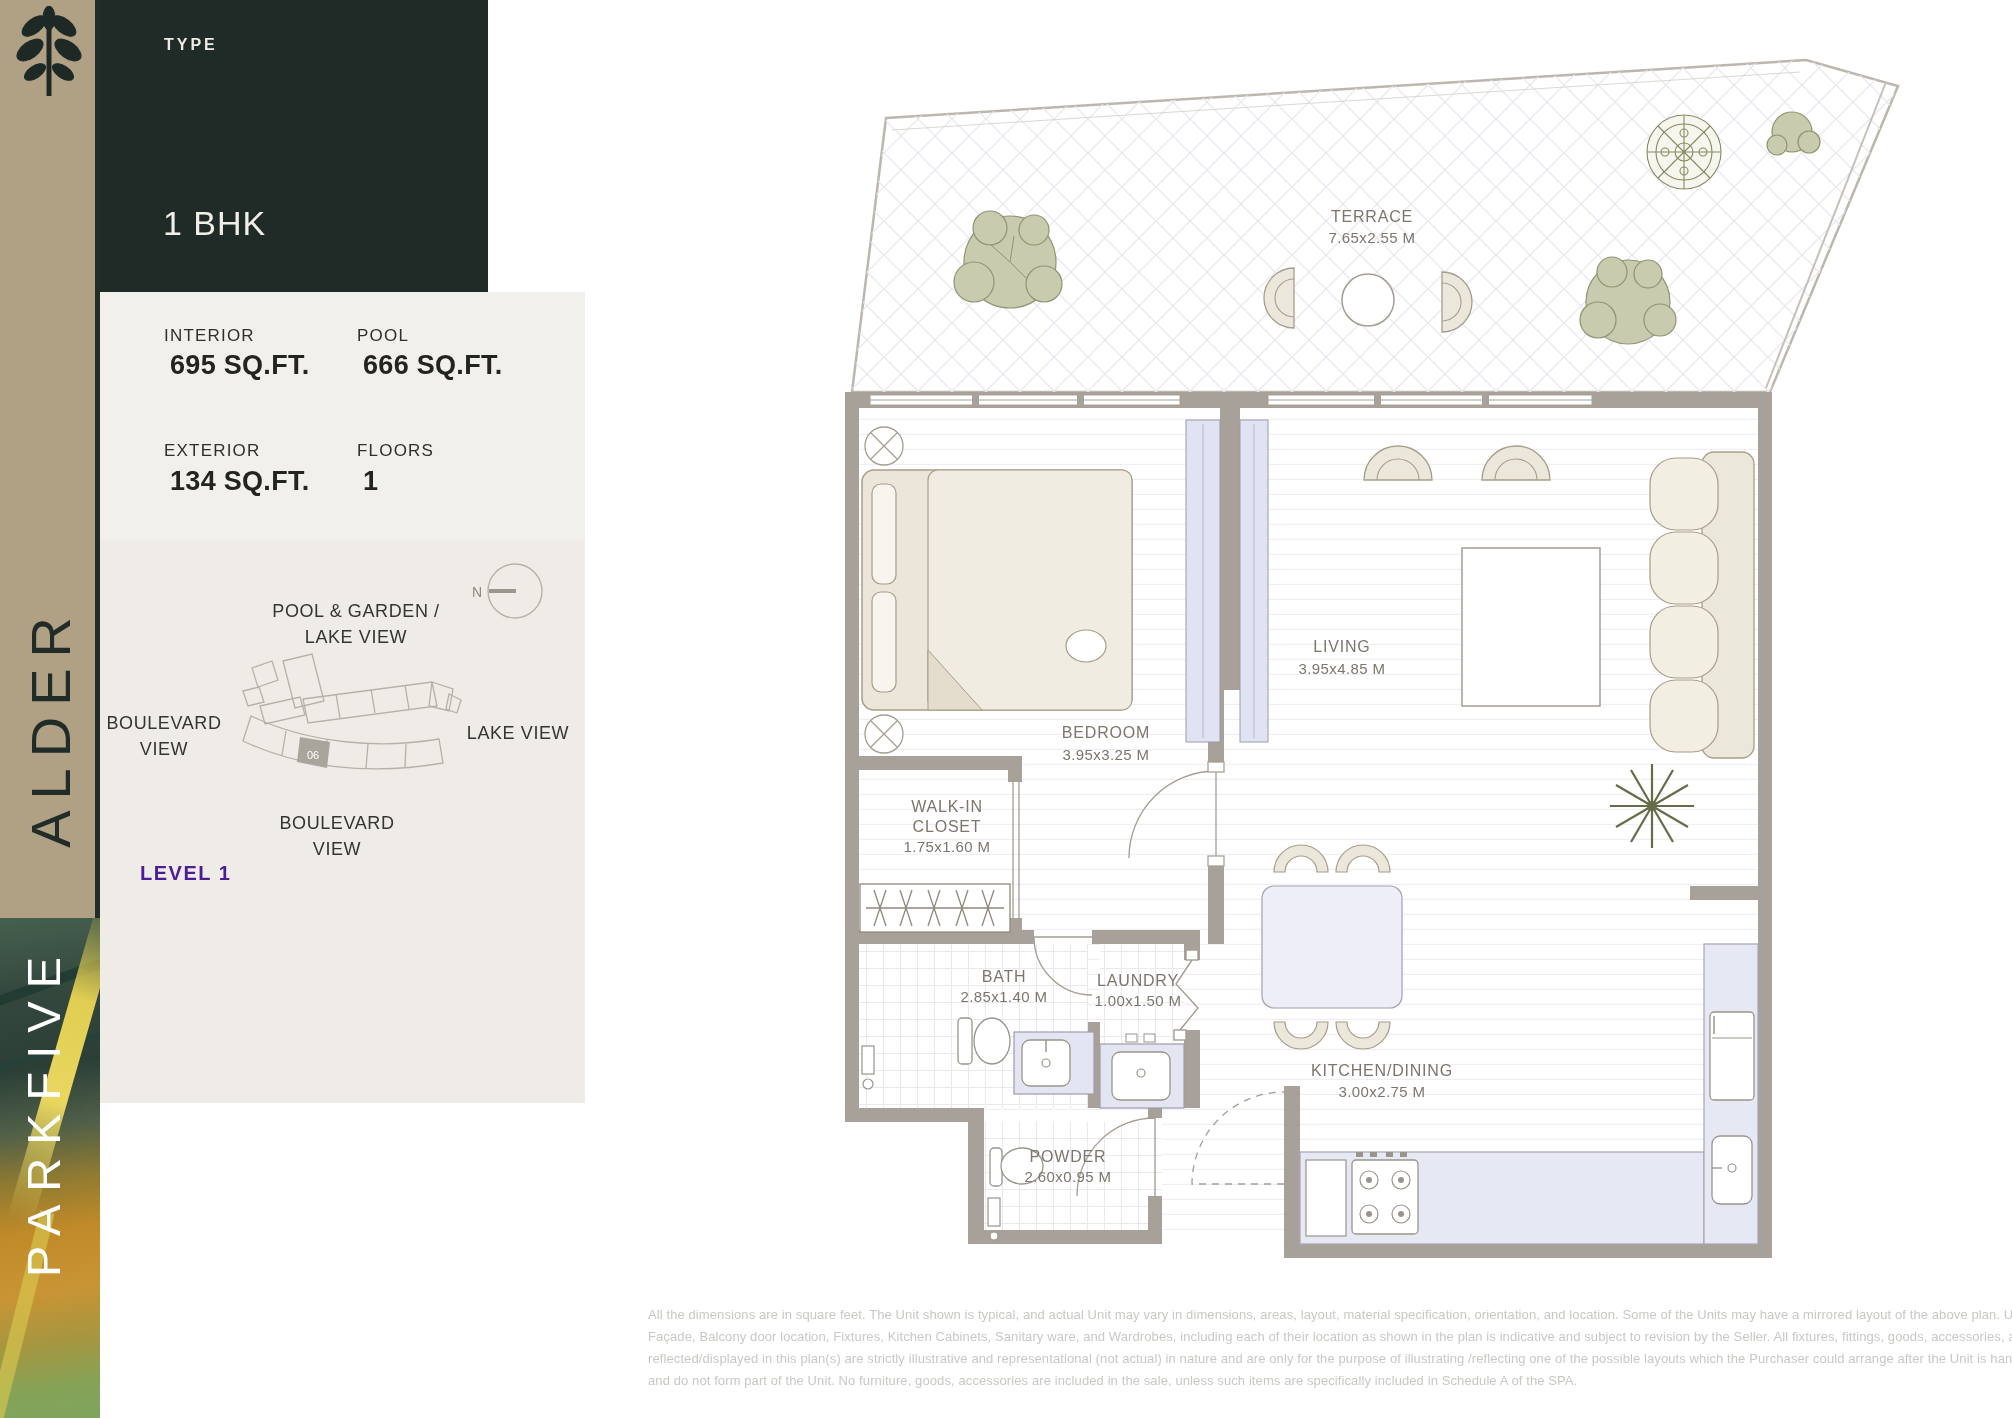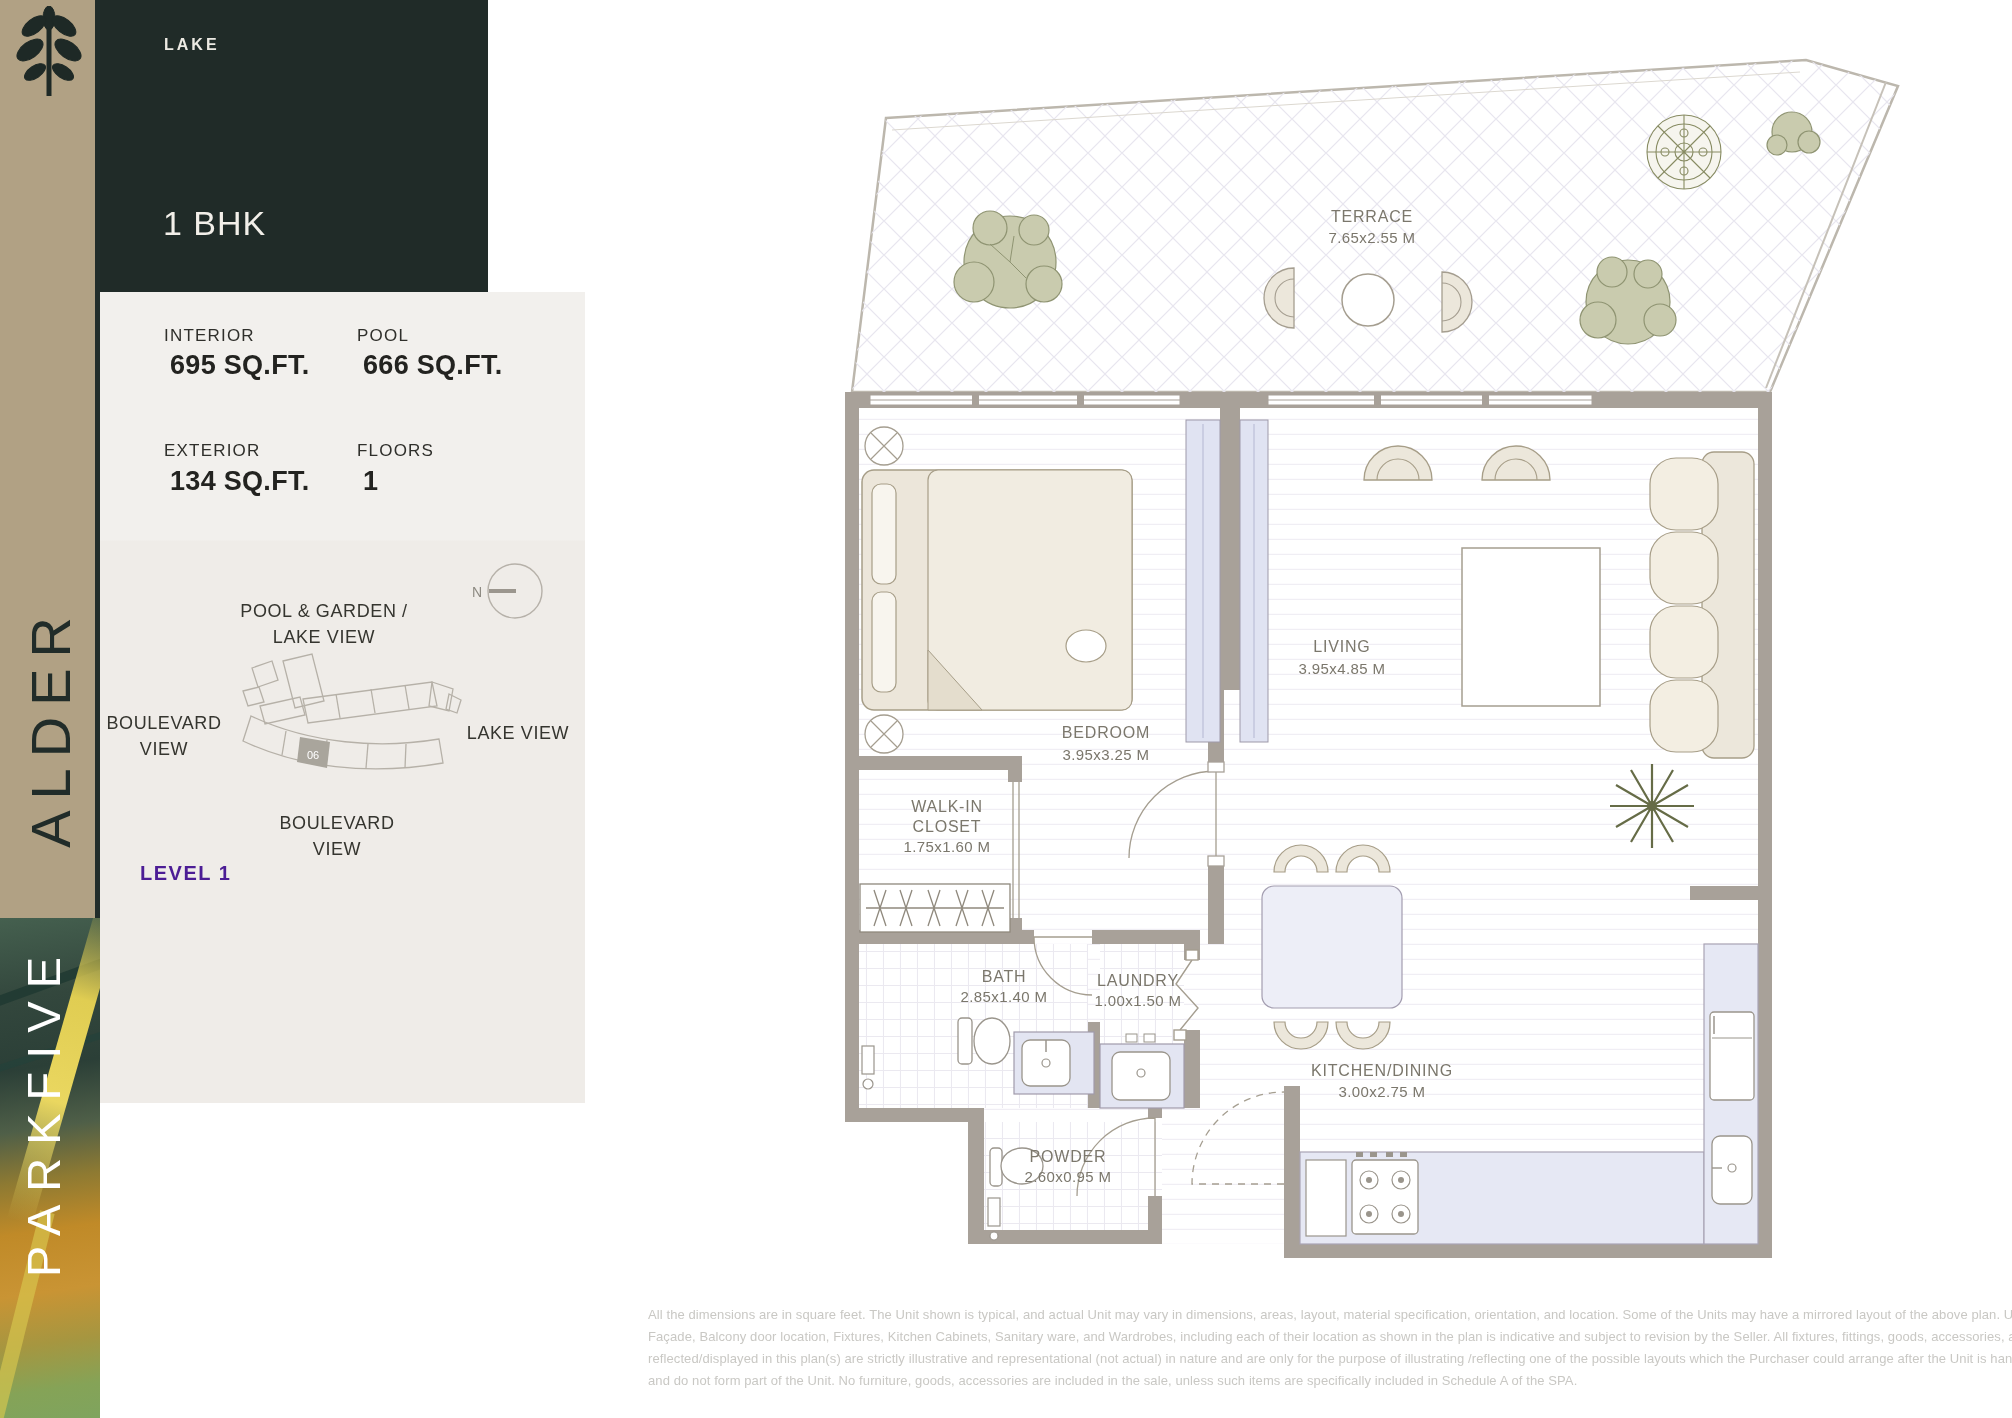--- a/index.html
+++ b/index.html
@@ -63,41 +63,41 @@
 
   <div class="abs strip-art">
     <div class="abs streak3"></div>
     <div class="abs streak4"></div>
     <div class="abs streak1"></div>
     <div class="abs streak2"></div>
     <div class="abs vtext parkfive" style="left:16px;top:26px">PARKFIVE</div>
   </div>
 
   <div class="abs panel-dark"></div>
-  <div class="abs type-label">LAKE</div>
+  <div class="abs type-label">TYPE</div>
   <div class="abs bhk">1 BHK</div>
 
   <div class="abs panel-light"></div>
 
   <div class="abs stat-label" style="left:164px;top:320px">INTERIOR</div>
   <div class="abs stat-value" style="left:164px;top:350px">695 SQ.FT.</div>
   <div class="abs stat-label" style="left:357px;top:320px">POOL</div>
   <div class="abs stat-value" style="left:357px;top:350px">666 SQ.FT.</div>
   <div class="abs stat-label" style="left:164px;top:435px">EXTERIOR</div>
   <div class="abs stat-value" style="left:164px;top:466px">134 SQ.FT.</div>
   <div class="abs stat-label" style="left:357px;top:435px">FLOORS</div>
   <div class="abs stat-value" style="left:357px;top:466px">1</div>
 
   <svg class="abs" style="left:450px;top:552px;width:110px;height:80px" viewBox="0 0 110 80">
     <circle cx="65" cy="39" r="27" fill="none" stroke="#b6b1a9" stroke-width="1.4"></circle>
     <line x1="39" y1="39" x2="66" y2="39" stroke="#9b968e" stroke-width="4"></line>
     <text x="22" y="45" font-size="14" fill="#8d8a82">N</text>
   </svg>
 
-  <div class="abs view-label" style="left:192px;top:598px;width:264px">
+  <div class="abs view-label" style="left:224px;top:598px;width:264px">
     <div>POOL &amp; GARDEN /</div>
       <div>LAKE VIEW</div>
   </div>
   <div class="abs view-label" style="left:89px;top:710px;width:150px">
     <div>BOULEVARD</div>
       <div>VIEW</div>
   </div>
   <div class="abs view-label" style="left:438px;top:720px;width:160px">
     <div>LAKE VIEW</div>
   </div>

